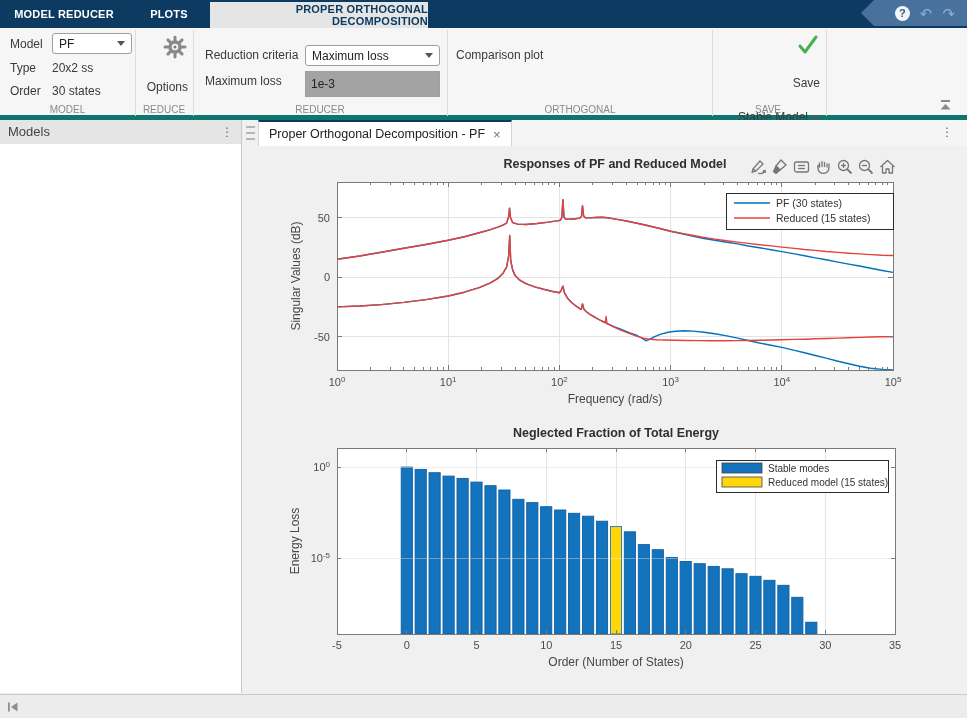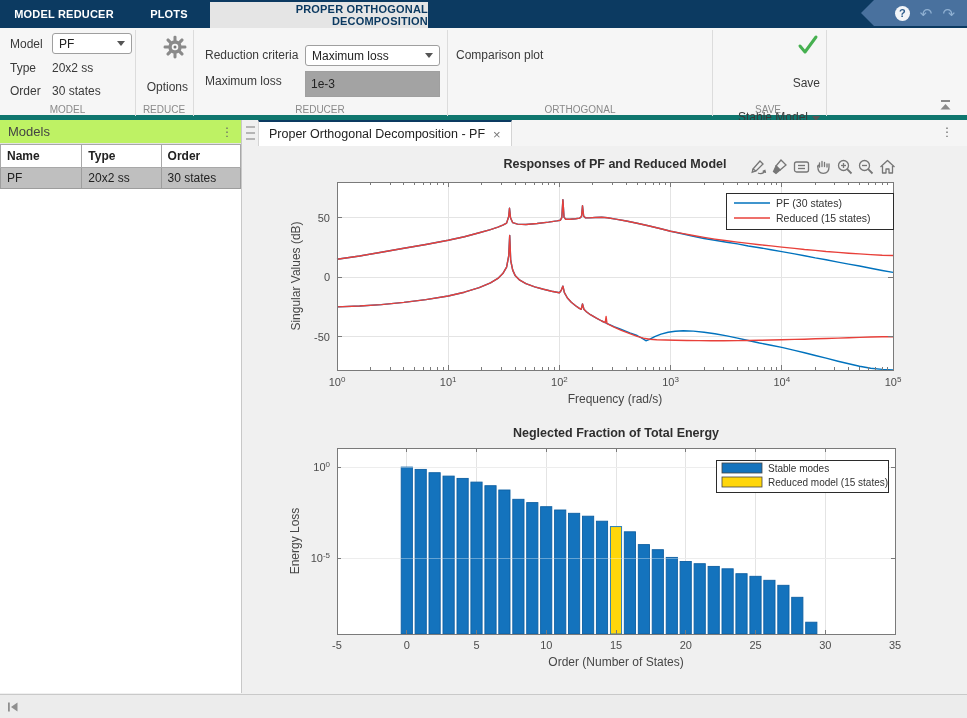--- a/index.html
+++ b/index.html
@@ -31,21 +31,21 @@
   .ts-input{position:absolute;height:21px;background:#a3a3a3;border:1px solid #9f9f9f;
             padding:12px 5px;font-size:12px;color:#222;font-family:"Liberation Sans",sans-serif;}
   .opt-btn,.save-btn{position:absolute;display:flex;flex-direction:column;align-items:flex-end;
             gap:20px;cursor:default;color:#3a3a3a;}
   .save-caret{display:inline-block;width:0;height:0;border-left:4px solid transparent;
             border-right:4px solid transparent;border-top:5px solid #555;margin-left:4px;}
   .collapse-ribbon{position:absolute;right:14px;top:70px;}
   
   .models-panel{position:absolute;left:0;top:120px;width:242px;height:573px;background:#fff;
                 border-right:1px solid #c8c8c8;}
-  .mp-header{height:24px;display:flex;align-items:center;padding:0 8px;background:#bef264;
+  .mp-header{height:24px;display:flex;align-items:center;padding:0 8px;background:#e5e5e5;
              border-bottom:1px solid #e3e3e3;font-size:13px;color:#444;gap:18px;}
   .mp-menu{margin-left:auto;color:#666;font-size:12px;letter-spacing:0;}
   .mp-table{width:100%;border-collapse:collapse;font-size:12px;}
   .mp-table th{font-weight:bold;text-align:left;padding:4px 6px;border:1px solid #a8a8a8;background:#fff;color:#222;}
   .mp-table td{padding:3px 6px;border:1px solid #9d9d9d;background:#bfbfbf;color:#222;}
   .splitter{position:absolute;left:243px;top:120px;width:15px;height:573px;background:#f0f0f0;}
   .grip{position:absolute;left:3px;top:6px;width:9px;height:14px;
         border-top:2px solid #b5b5b5;border-bottom:2px solid #b5b5b5;}
   .grip:before{content:"";display:block;margin-top:4px;border-top:2px solid #b5b5b5;}
   .doc-tabbar{position:absolute;left:258px;top:120px;width:709px;height:26px;background:#f5f5f5;}
@@ -140,39 +140,20 @@
         <polygon points="8.5,6 13.5,11.5 3.5,11.5" fill="#8a8a8a"></polygon>
       </svg>
     </div>
   </div>
 
   <div class="models-panel">
     <div class="mp-header">
       <span>Models</span>
       <span class="mp-menu">⋮</span>
     </div>
-    <table class="mp-table">
-      <colgroup>
-          <col style="width:82px">
-          <col style="width:80px">
-          <col style="width:80px">
-        </colgroup>
-      <tbody>
-          <tr>
-        <th>Name</th>
-        <th>Type</th>
-        <th>Order</th>
-      </tr>
-      <tr>
-        <td>PF</td>
-        <td>20x2 ss</td>
-        <td>30 states</td>
-      </tr>
-    </tbody>
-      </table>
   </div>
 
   <div class="splitter">
     <div class="grip"></div>
   </div>
 
   <div class="doc-tabbar">
     <div class="doc-tab">
       <span>Proper Orthogonal Decomposition - PF</span>
       <span class="tab-close">×</span>

